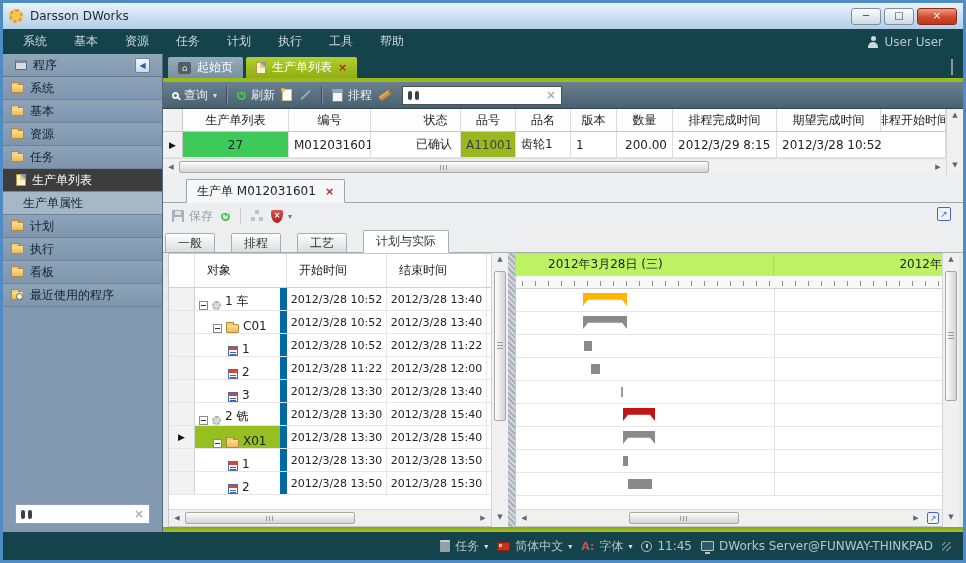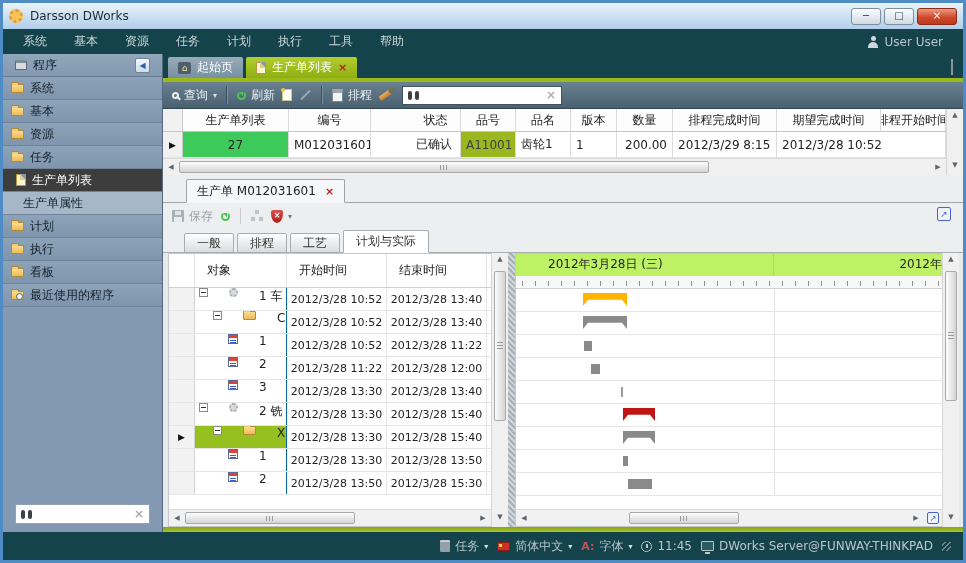--- a/index.html
+++ b/index.html
@@ -121,35 +121,35 @@
   .floppy-icon::after { content:''; position:absolute; left:2px; bottom:0; width:8px; height:5px; background:#e8ecef; }
   .floppy-icon::before { content:''; position:absolute; left:3px; top:1px; width:6px; height:4px; background:#dfe4e8; }
   .flow-icon { width:12px; height:12px; position:relative; opacity:.5; }
   .flow-icon::before { content:''; position:absolute; left:4px; top:0; width:4px; height:4px; background:#8b98a2; box-shadow:-4px 7px 0 #8b98a2, 4px 7px 0 #8b98a2; }
   .shield-icon { width:12px; height:13px; background:linear-gradient(#e05050,#a91d1d); border-radius:2px 2px 50% 50%/2px 2px 70% 70%;
                  color:#fff; font-size:8px; line-height:12px; text-align:center; font-weight:bold; }
   .popout-icon { width:14px; height:14px; border:1px solid #4a63c8; border-radius:2px; color:#4a63c8; font-size:9px; line-height:13px; text-align:center; background:#eef2fb; }
   .detail-toolbar .popout-icon { position:absolute; right:12px; top:4px; }
   .dt-sep { width:0; height:16px; border-left:1px solid #c9cdd1; margin:0 2px; }
 
-  .subtabs { height:23px; flex:0 0 23px; display:flex; align-items:flex-end; gap:3px; padding:0 21px; }
+  .subtabs { height:23px; flex:0 0 23px; display:flex; align-items:flex-end; gap:16px; padding:0 2px; }
   .subtab { height:20px; margin-bottom:-1px; padding:0 12px; display:flex; align-items:center; color:#333;
             background:linear-gradient(#fefefe,#d9dcde); border:1px solid #a6adb3; border-radius:2px 2px 0 0; z-index:1; }
   .subtab.active { height:23px; background:#fff; border-bottom:1px solid #fff; z-index:3; }
 
   .detail-content { flex:1; min-height:0; display:flex; padding:0 4px 0 5px; background:#e7eaec; border-top:1px solid #a6adb3; position:relative; z-index:2; }
 
   
   .tree-panel { width:340px; flex:0 0 340px; display:flex; }
   .tree-main { flex:1; display:flex; flex-direction:column; background:#fff; border:1px solid #c3c8cc; border-right:none; min-width:0; }
   .tree-header { height:34px; flex:0 0 34px; display:flex; border-bottom:1px solid #cfcfcf; background:#fff; }
   .th-cell { display:flex; align-items:center; border-right:1px solid #e2e2e2; padding-left:12px; }
   .tree-row { height:23px; flex:0 0 23px; display:flex; border-bottom:1px solid #e6e6e6; }
   .tr-sel { width:26px; flex:0 0 26px; background:#f2f2f2; border-right:1px solid #d2d2d2; display:flex; align-items:center; justify-content:center; }
-  .tr-obj { width:92px; flex:0 0 92px; border-right:1px solid #0369a1; display:flex; align-items:flex-start; gap:21px; overflow:hidden; white-space:nowrap; }
+  .tr-obj { width:92px; flex:0 0 92px; border-right:7px solid #0369a1; display:flex; align-items:flex-end; gap:4px; overflow:hidden; white-space:nowrap; }
   .tr-time { width:100px; flex:0 0 100px; border-right:1px solid #e6e6e6; display:flex; align-items:center; justify-content:center; font-size:11px; white-space:nowrap; }
   .lvl0 { padding-left:4px; } .lvl1 { padding-left:18px; } .lvl2 { padding-left:33px; }
   .expander { width:9px; height:9px; flex:0 0 9px; border:1px solid #8a8a8a; background:#fff; position:relative; }
   .expander::after { content:''; position:absolute; left:1px; top:3px; width:5px; height:1px; background:#333; }
   .gear-icon { width:9px; height:9px; flex:0 0 9px; border:2px dotted #a9adb2; border-radius:50%; background:#d7dadd; }
   .cal-icon { width:10px; height:10px; flex:0 0 10px; border:1px solid #5a6a9a; background:linear-gradient(#d84436 0 3px,#fff 3px); position:relative; }
   .cal-icon::after { content:''; position:absolute; left:1px; bottom:2px; width:6px; height:1px; background:#3a5fc8; box-shadow:0 2px 0 #3a5fc8; }
   .tree-row.selected .tr-obj { background:#96c01f; }
   .tree-fill { flex:1; }
 

